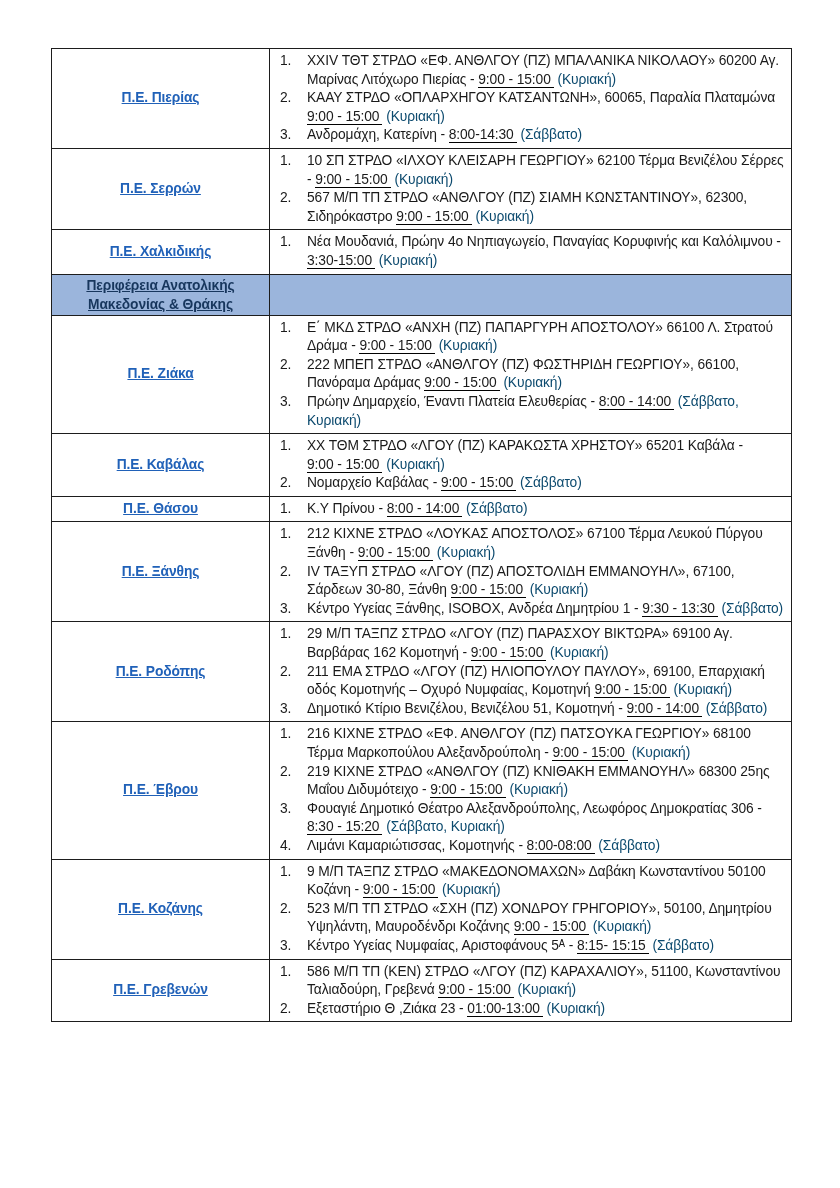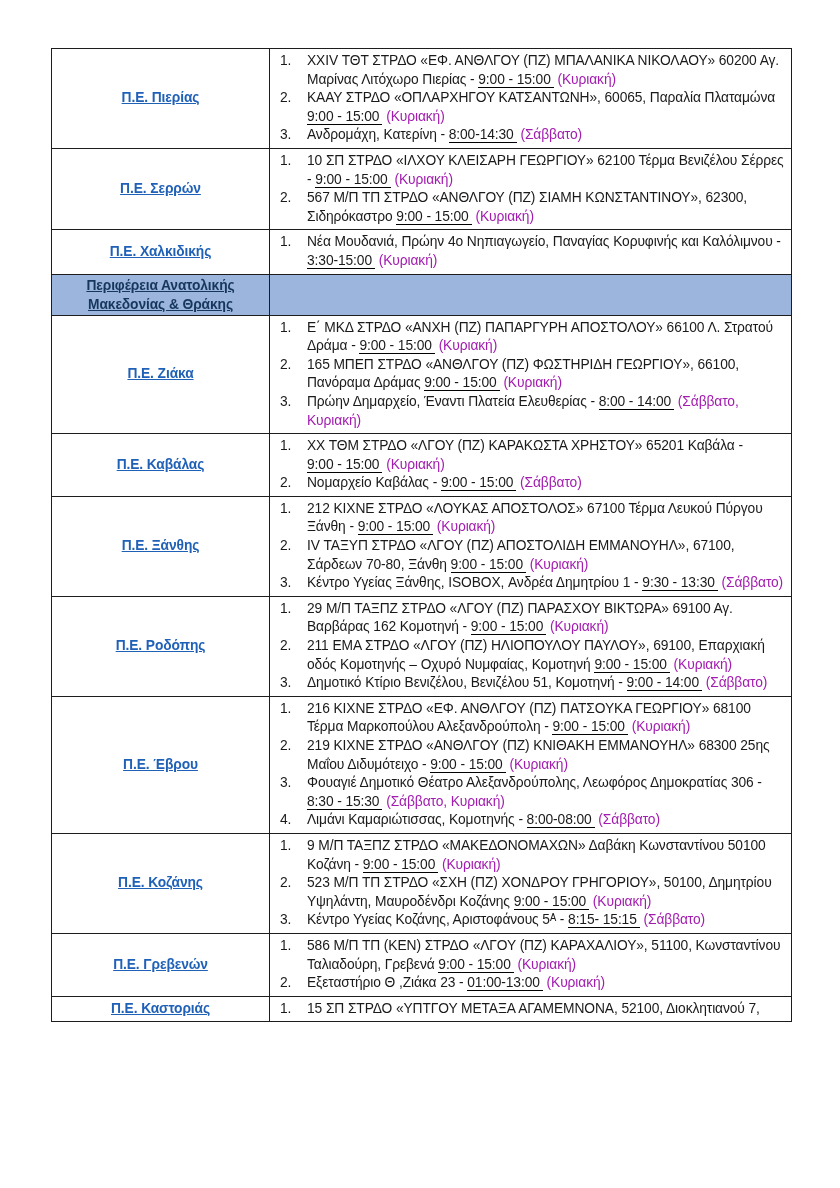--- a/index.html
+++ b/index.html
@@ -61,21 +61,21 @@
     color:#17365d;
     font-weight:bold;
     text-decoration:underline;
   }
   .seg-time{
     border-bottom:1.5px solid #000;
     padding-right:3px;
     white-space:nowrap;
   }
   .seg-days{
-    color:#a21caf;
+    color:#0c4a6e;
   }
 </style>
 </head>
 <body>
 
 <table class="doc-table">
   <colgroup>
     <col style="width:218px">
     <col>
   </colgroup>
@@ -125,21 +125,21 @@
       </tr>
       <tr>
         <td class="region-cell"><span class="region-label">Π.Ε. Ζιάκα</span></td>
         <td class="items-cell">
           <div class="loc-item">
             <span class="loc-num">1.</span>
             <span class="loc-text"><span>Ε΄ ΜΚΔ ΣΤΡΔΟ «ΑΝΧΗ (ΠΖ) ΠΑΠΑΡΓΥΡΗ ΑΠΟΣΤΟΛΟΥ» 66100 Λ. Στρατού Δράμα - </span><span class="seg-time">9:00 - 15:00</span> <span class="seg-days">(Κυριακή)</span></span>
           </div>
           <div class="loc-item">
             <span class="loc-num">2.</span>
-            <span class="loc-text"><span>165 ΜΠΕΠ ΣΤΡΔΟ «ΑΝΘΛΓΟΥ (ΠΖ) ΦΩΣΤΗΡΙΔΗ ΓΕΩΡΓΙΟΥ», 66100, Πανόραμα Δράμας </span><span class="seg-time">9:00 - 15:00</span> <span class="seg-days">(Κυριακή)</span></span>
+            <span class="loc-text"><span>222 ΜΠΕΠ ΣΤΡΔΟ «ΑΝΘΛΓΟΥ (ΠΖ) ΦΩΣΤΗΡΙΔΗ ΓΕΩΡΓΙΟΥ», 66100, Πανόραμα Δράμας </span><span class="seg-time">9:00 - 15:00</span> <span class="seg-days">(Κυριακή)</span></span>
           </div>
           <div class="loc-item">
             <span class="loc-num">3.</span>
             <span class="loc-text"><span>Πρώην Δημαρχείο, Έναντι Πλατεία Ελευθερίας - </span><span class="seg-time">8:00 - 14:00</span> <span class="seg-days">(Σάββατο, Κυριακή)</span></span>
           </div>
         </td>
       </tr>
       <tr>
         <td class="region-cell"><span class="region-label">Π.Ε. Καβάλας</span></td>
         <td class="items-cell">
@@ -147,29 +147,38 @@
             <span class="loc-num">1.</span>
             <span class="loc-text"><span>ΧΧ ΤΘΜ ΣΤΡΔΟ «ΛΓΟΥ (ΠΖ) ΚΑΡΑΚΩΣΤΑ ΧΡΗΣΤΟΥ» 65201 Καβάλα - </span><span class="seg-time">9:00 - 15:00</span> <span class="seg-days">(Κυριακή)</span></span>
           </div>
           <div class="loc-item">
             <span class="loc-num">2.</span>
             <span class="loc-text"><span>Νομαρχείο Καβάλας - </span><span class="seg-time">9:00 - 15:00</span> <span class="seg-days">(Σάββατο)</span></span>
           </div>
         </td>
       </tr>
       <tr>
+        <td class="region-cell"><span class="region-label">Π.Ε. Θάσου</span></td>
+        <td class="items-cell">
+          <div class="loc-item">
+            <span class="loc-num">1.</span>
+            <span class="loc-text"><span>Κ.Υ Πρίνου - </span><span class="seg-time">8:00 - 14:00</span> <span class="seg-days">(Σάββατο)</span></span>
+          </div>
+        </td>
+      </tr>
+      <tr>
         <td class="region-cell"><span class="region-label">Π.Ε. Ξάνθης</span></td>
         <td class="items-cell">
           <div class="loc-item">
             <span class="loc-num">1.</span>
             <span class="loc-text"><span>212 ΚΙΧΝΕ ΣΤΡΔΟ «ΛΟΥΚΑΣ ΑΠΟΣΤΟΛΟΣ» 67100 Τέρμα Λευκού Πύργου Ξάνθη - </span><span class="seg-time">9:00 - 15:00</span> <span class="seg-days">(Κυριακή)</span></span>
           </div>
           <div class="loc-item">
             <span class="loc-num">2.</span>
-            <span class="loc-text"><span>IV ΤΑΞΥΠ ΣΤΡΔΟ «ΛΓΟΥ (ΠΖ) ΑΠΟΣΤΟΛΙΔΗ ΕΜΜΑΝΟΥΗΛ», 67100, Σάρδεων 70-80, Ξάνθη </span><span class="seg-time">9:00 - 15:00</span> <span class="seg-days">(Κυριακή)</span></span>
+            <span class="loc-text"><span>IV ΤΑΞΥΠ ΣΤΡΔΟ «ΛΓΟΥ (ΠΖ) ΑΠΟΣΤΟΛΙΔΗ ΕΜΜΑΝΟΥΗΛ», 67100, Σάρδεων 30-80, Ξάνθη </span><span class="seg-time">9:00 - 15:00</span> <span class="seg-days">(Κυριακή)</span></span>
           </div>
           <div class="loc-item">
             <span class="loc-num">3.</span>
             <span class="loc-text"><span>Κέντρο Υγείας Ξάνθης, ISOBOX, Ανδρέα Δημητρίου 1 - </span><span class="seg-time">9:30 - 13:30</span> <span class="seg-days">(Σάββατο)</span></span>
           </div>
         </td>
       </tr>
       <tr>
         <td class="region-cell"><span class="region-label">Π.Ε. Ροδόπης</span></td>
         <td class="items-cell">
@@ -193,61 +202,52 @@
           <div class="loc-item">
             <span class="loc-num">1.</span>
             <span class="loc-text"><span>216 ΚΙΧΝΕ ΣΤΡΔΟ «ΕΦ. ΑΝΘΛΓΟΥ (ΠΖ) ΠΑΤΣΟΥΚΑ ΓΕΩΡΓΙΟΥ» 68100 Τέρμα Μαρκοπούλου Αλεξανδρούπολη - </span><span class="seg-time">9:00 - 15:00</span> <span class="seg-days">(Κυριακή)</span></span>
           </div>
           <div class="loc-item">
             <span class="loc-num">2.</span>
             <span class="loc-text"><span>219 ΚΙΧΝΕ ΣΤΡΔΟ «ΑΝΘΛΓΟΥ (ΠΖ) ΚΝΙΘΑΚΗ ΕΜΜΑΝΟΥΗΛ» 68300 25ης Μαΐου Διδυμότειχο - </span><span class="seg-time">9:00 - 15:00</span> <span class="seg-days">(Κυριακή)</span></span>
           </div>
           <div class="loc-item">
             <span class="loc-num">3.</span>
-            <span class="loc-text"><span>Φουαγιέ Δημοτικό Θέατρο Αλεξανδρούπολης, Λεωφόρος Δημοκρατίας 306 - </span><span class="seg-time">8:30 - 15:30</span> <span class="seg-days">(Σάββατο, Κυριακή)</span></span>
+            <span class="loc-text"><span>Φουαγιέ Δημοτικό Θέατρο Αλεξανδρούπολης, Λεωφόρος Δημοκρατίας 306 - </span><span class="seg-time">8:30 - 15:20</span> <span class="seg-days">(Σάββατο, Κυριακή)</span></span>
           </div>
           <div class="loc-item">
             <span class="loc-num">4.</span>
             <span class="loc-text"><span>Λιμάνι Καμαριώτισσας, Κομοτηνής - </span><span class="seg-time">8:00-08:00</span> <span class="seg-days">(Σάββατο)</span></span>
           </div>
         </td>
       </tr>
       <tr>
         <td class="region-cell"><span class="region-label">Π.Ε. Κοζάνης</span></td>
         <td class="items-cell">
           <div class="loc-item">
             <span class="loc-num">1.</span>
             <span class="loc-text"><span>9 Μ/Π ΤΑΞΠΖ ΣΤΡΔΟ «ΜΑΚΕΔΟΝΟΜΑΧΩΝ» Δαβάκη Κωνσταντίνου 50100 Κοζάνη - </span><span class="seg-time">9:00 - 15:00</span> <span class="seg-days">(Κυριακή)</span></span>
           </div>
           <div class="loc-item">
             <span class="loc-num">2.</span>
             <span class="loc-text"><span>523 Μ/Π ΤΠ ΣΤΡΔΟ «ΣΧΗ (ΠΖ) ΧΟΝΔΡΟΥ ΓΡΗΓΟΡΙΟΥ», 50100, Δημητρίου Υψηλάντη, Μαυροδένδρι Κοζάνης </span><span class="seg-time">9:00 - 15:00</span> <span class="seg-days">(Κυριακή)</span></span>
           </div>
           <div class="loc-item">
             <span class="loc-num">3.</span>
-            <span class="loc-text"><span>Κέντρο Υγείας Κοζάνης, Αριστοφάνους 5ᴬ - </span><span class="seg-time">8:15- 15:15</span> <span class="seg-days">(Σάββατο)</span></span>
+            <span class="loc-text"><span>Κέντρο Υγείας Νυμφαίας, Αριστοφάνους 5ᴬ - </span><span class="seg-time">8:15- 15:15</span> <span class="seg-days">(Σάββατο)</span></span>
           </div>
         </td>
       </tr>
       <tr>
         <td class="region-cell"><span class="region-label">Π.Ε. Γρεβενών</span></td>
         <td class="items-cell">
           <div class="loc-item">
             <span class="loc-num">1.</span>
             <span class="loc-text"><span>586 Μ/Π ΤΠ (ΚΕΝ) ΣΤΡΔΟ «ΛΓΟΥ (ΠΖ) ΚΑΡΑΧΑΛΙΟΥ», 51100, Κωνσταντίνου Ταλιαδούρη, Γρεβενά </span><span class="seg-time">9:00 - 15:00</span> <span class="seg-days">(Κυριακή)</span></span>
           </div>
           <div class="loc-item">
             <span class="loc-num">2.</span>
             <span class="loc-text"><span>Εξεταστήριο Θ ,Ζιάκα 23 - </span><span class="seg-time">01:00-13:00</span> <span class="seg-days">(Κυριακή)</span></span>
-          </div>
-        </td>
-      </tr>
-      <tr>
-        <td class="region-cell"><span class="region-label">Π.Ε. Καστοριάς</span></td>
-        <td class="items-cell">
-          <div class="loc-item">
-            <span class="loc-num">1.</span>
-            <span class="loc-text"><span>15 ΣΠ ΣΤΡΔΟ «ΥΠΤΓΟΥ ΜΕΤΑΞΑ ΑΓΑΜΕΜΝΟΝΑ, 52100, Διοκλητιανού 7,</span></span>
           </div>
         </td>
       </tr>
     </tbody>
 </table>
 
 </body></html>

